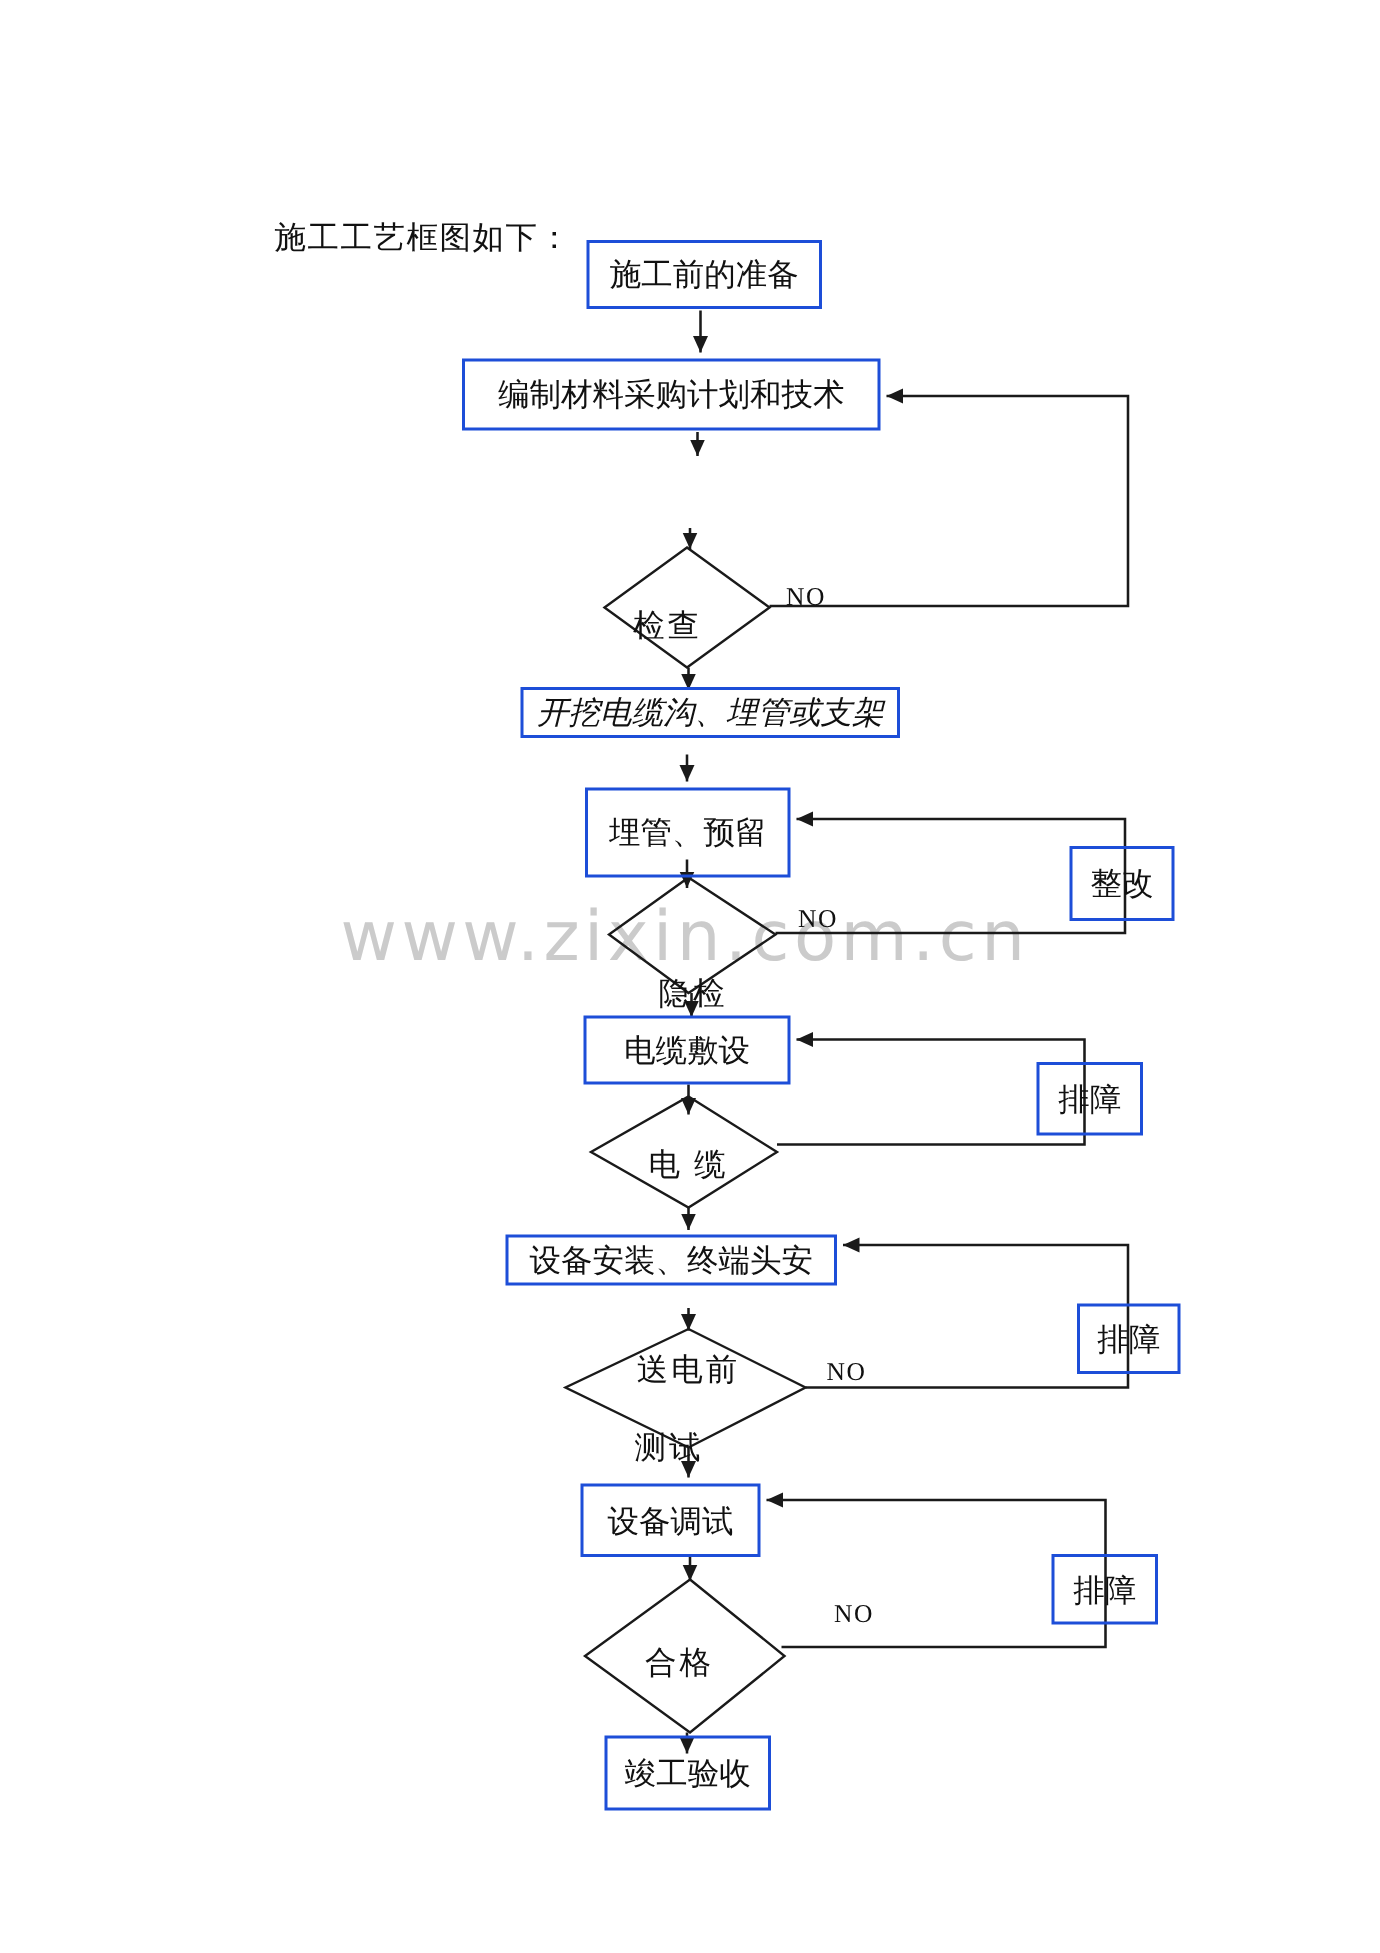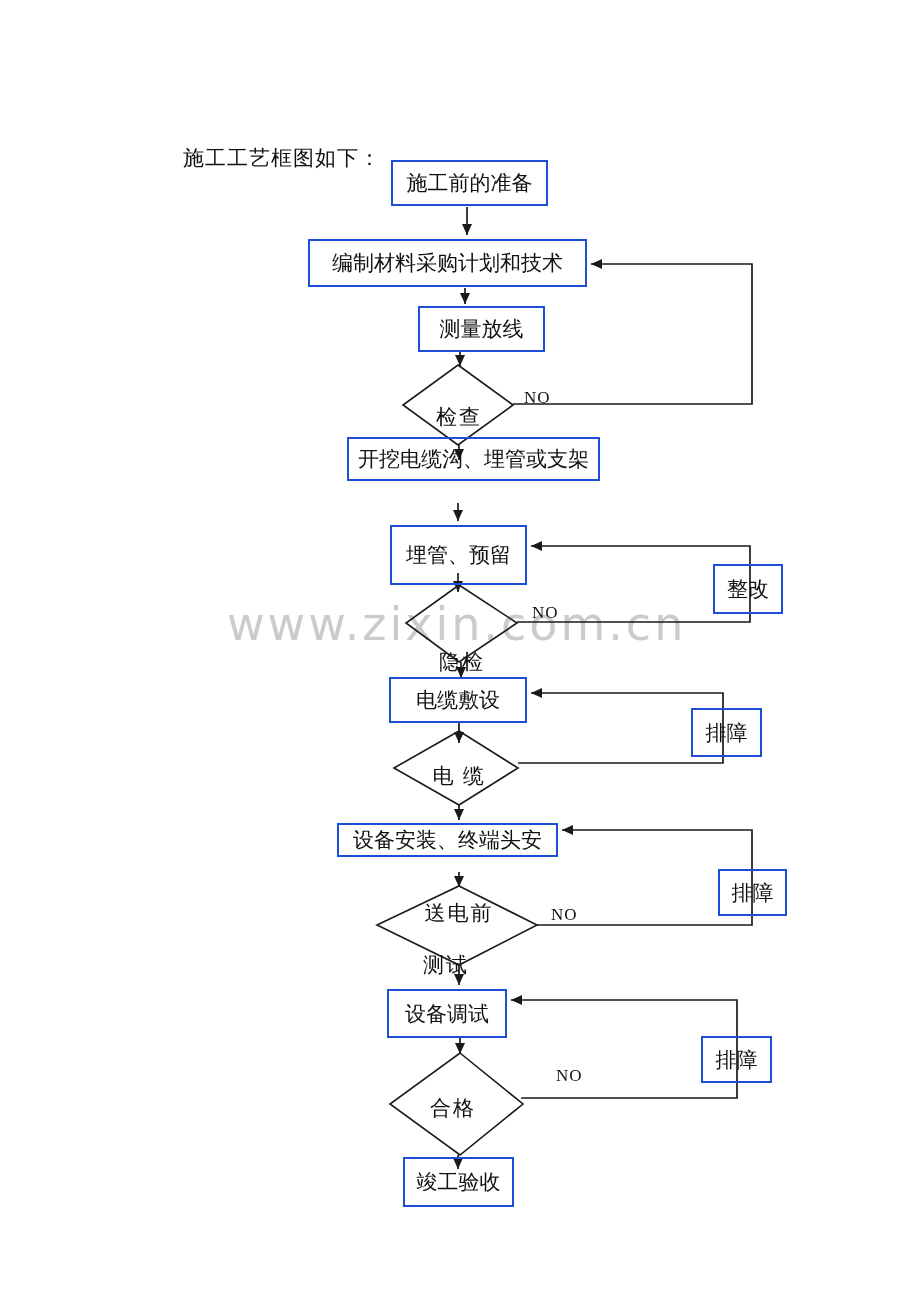--- a/index.html
+++ b/index.html
@@ -73,33 +73,32 @@
       <polygon points="459,731 518,768 459,805 394,768" stroke-width="1.6"></polygon>
       <polygon points="459,886 537,925 459,965 377,925" stroke-width="1.6"></polygon>
       <polygon points="460,1053 523,1104 460,1155 390,1104" stroke-width="1.6"></polygon>
     </g>
   </svg>
 
   <div class="title">施工工艺框图如下：</div>
 
   <div class="node" style="left:391px;top:160px;width:157px;height:46px;">施工前的准备</div>
   <div class="node" style="left:308px;top:239px;width:279px;height:48px;">编制材料采购计划和技术</div>
-  <div class="node" style="left:418px;top:306px;width:127px;height:46px;">测量放线</div>
-  <div class="node" style="left:347px;top:437px;width:253px;height:44px;">开挖电缆沟、埋管或支架</div>
+  <div class="node" style="left:347px;top:458px;width:253px;height:34px;font-style:italic;">开挖电缆沟、埋管或支架</div>
   <div class="node" style="left:390px;top:525px;width:137px;height:60px;">埋管、预留</div>
   <div class="node" style="left:713px;top:564px;width:70px;height:50px;">整改</div>
   <div class="node" style="left:389px;top:677px;width:138px;height:46px;">电缆敷设</div>
   <div class="node" style="left:691px;top:708px;width:71px;height:49px;">排障</div>
   <div class="node" style="left:337px;top:823px;width:221px;height:34px;">设备安装、终端头安</div>
   <div class="node" style="left:718px;top:869px;width:69px;height:47px;">排障</div>
   <div class="node" style="left:387px;top:989px;width:120px;height:49px;">设备调试</div>
   <div class="node" style="left:701px;top:1036px;width:71px;height:47px;">排障</div>
   <div class="node" style="left:403px;top:1157px;width:111px;height:50px;">竣工验收</div>
 
-  <div class="dlabel" style="left:459px;top:417px;">检查</div>
+  <div class="dlabel" style="left:445px;top:417px;">检查</div>
   <div class="dlabel" style="left:462px;top:662px;">隐检</div>
   <div class="dlabel" style="left:459px;top:776px;">电 缆</div>
   <div class="dlabel" style="left:459px;top:913px;">送电前</div>
   <div class="dlabel" style="left:446px;top:965px;">测试</div>
   <div class="dlabel" style="left:453px;top:1108px;">合格</div>
 
   <div class="no-label" style="left:524px;top:388px;">NO</div>
   <div class="no-label" style="left:532px;top:603px;">NO</div>
   <div class="no-label" style="left:551px;top:905px;">NO</div>
   <div class="no-label" style="left:556px;top:1066px;">NO</div>

